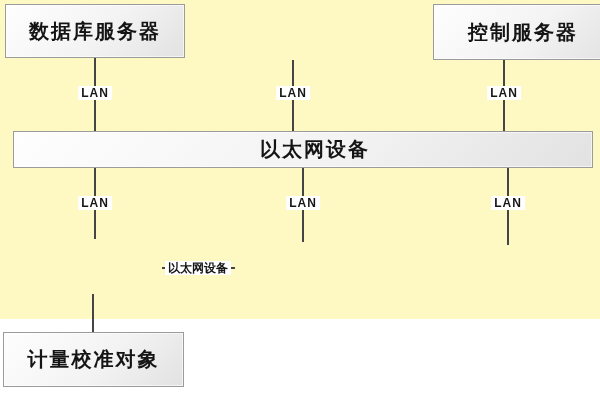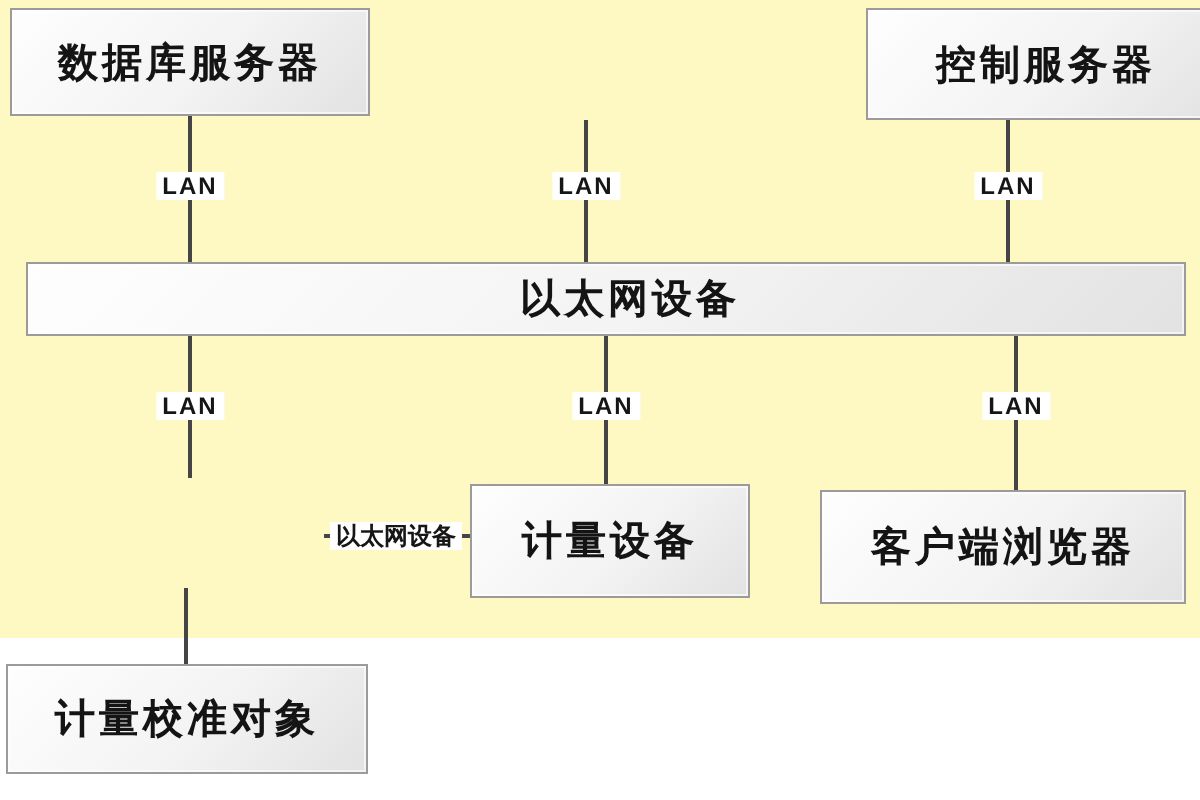--- a/index.html
+++ b/index.html
@@ -80,27 +80,21 @@
 
   <div class="vline" style="left:94px; top:168px; height:71px;"></div>
   <div class="vline" style="left:302px; top:168px; height:74px;"></div>
   <div class="vline" style="left:507px; top:168px; height:77px;"></div>
 
   <span class="edge-label" style="left:95px; top:203px;">LAN</span>
   <span class="edge-label" style="left:303px; top:203px;">LAN</span>
   <span class="edge-label" style="left:508px; top:203px;">LAN</span>
 
 
-  <div class="node" style="left:235px; top:242px; width:140px; height:57px;">
-    <span>计量设备</span>
-  </div>
 
-  <div class="node" style="left:410px; top:245px; width:183px; height:57px;">
-    <span>客户端浏览器</span>
-  </div>
 
   <div class="hline" style="left:162px; top:267px; width:73px;"></div>
   <span class="edge-label" style="left:198px; top:268px; letter-spacing:0; font-weight:bold;">以太网设备</span>
 
   <div class="vline" style="left:92px; top:294px; height:48px;"></div>
 
   <div class="node" style="left:3px; top:332px; width:181px; height:55px;">
     <span>计量校准对象</span>
   </div>
 

